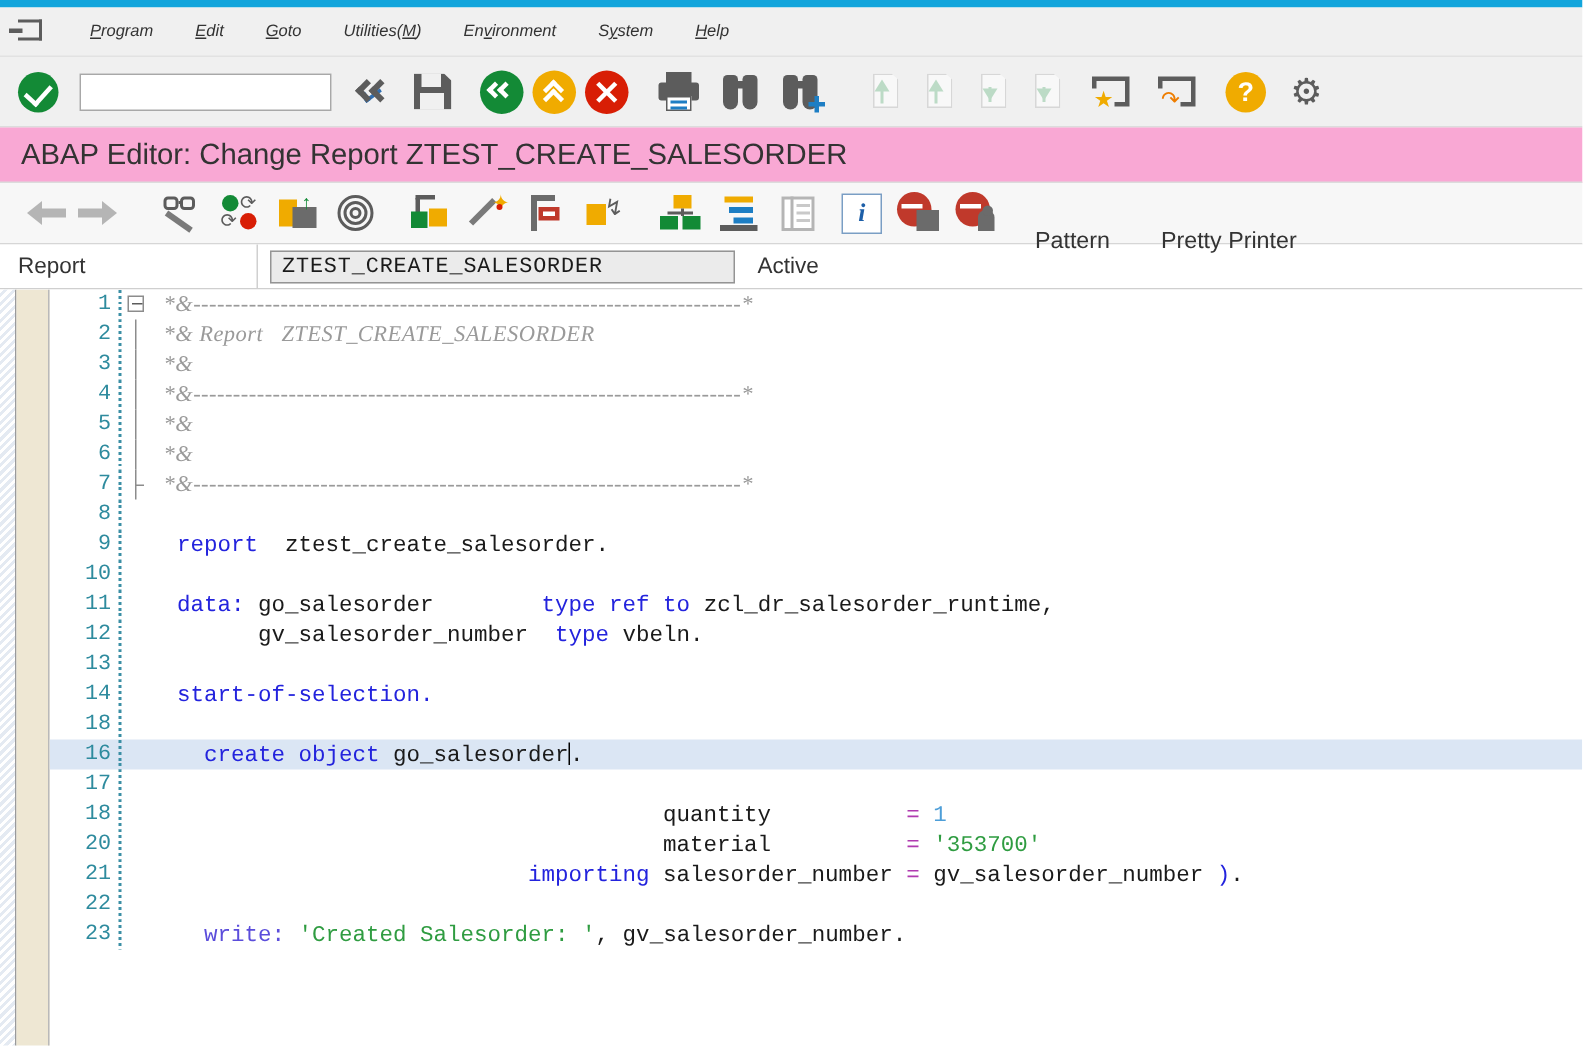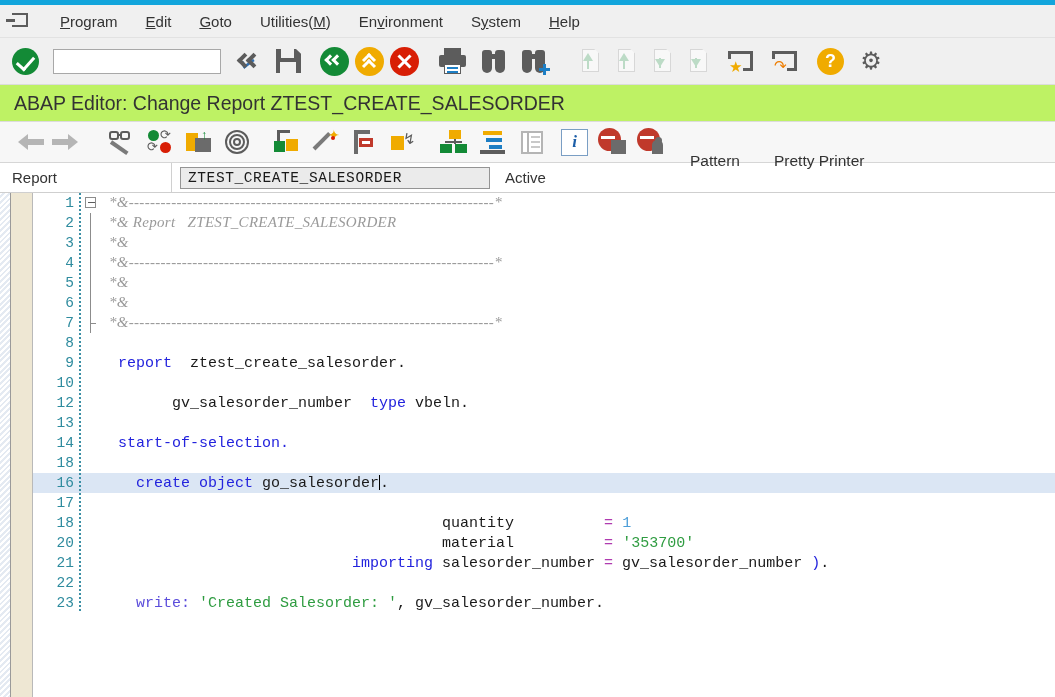--- a/index.html
+++ b/index.html
@@ -36,25 +36,26 @@
     border: 2px solid #5c5c5c;
     border-left: none;
   }
   .menu-sys-icon .mhand:after {
     content: "";
     position: absolute; left: -6px; top: 4px;
     width: 9px; height: 3px;
     background: #5c5c5c;
   }
   .menu-item {
-    font-size: 15px;
+    font-size: 11px;
     color: #333333;
     padding: 3px 14px;
     cursor: default;
     white-space: nowrap;
+    font-style: italic;
   }
   .menu-item u { text-decoration: underline; }
 
   
   .toolbar {
     height: 47px;
     background: #f0f0f0;
     display: flex;
     align-items: center;
     padding-left: 12px;
@@ -257,21 +258,21 @@
   .ic-gear {
     width: 30px; height: 30px; margin-left: 12px;
     color: #5c5c5c; font-size: 24px; line-height: 30px;
     text-align: center; flex: none;
     font-family: "DejaVu Sans", sans-serif;
   }
 
   
   .title-bar {
     height: 37px;
-    background: #bef264;
+    background: #f9a8d4;
     display: flex; align-items: center;
     padding-left: 14px;
     border-bottom: 1px solid #dcdcdc;
   }
   .title-bar .title-text {
     font-size: 19.5px; color: #333333;
   }
 
   
   .ed-toolbar {
@@ -697,20 +698,21 @@
       <div class="code-line"><span class="lineno">1</span><span class="dotsep"></span><span class="foldcol"><span class="fold-box"></span></span><span class="code-text"><span class="cm">*&amp;---------------------------------------------------------------------*</span></span></div>
       <div class="code-line"><span class="lineno">2</span><span class="dotsep"></span><span class="foldcol"><span class="fold-line"></span></span><span class="code-text"><span class="cm">*&amp; Report   ZTEST_CREATE_SALESORDER</span></span></div>
       <div class="code-line"><span class="lineno">3</span><span class="dotsep"></span><span class="foldcol"><span class="fold-line"></span></span><span class="code-text"><span class="cm">*&amp;</span></span></div>
       <div class="code-line"><span class="lineno">4</span><span class="dotsep"></span><span class="foldcol"><span class="fold-line"></span></span><span class="code-text"><span class="cm">*&amp;---------------------------------------------------------------------*</span></span></div>
       <div class="code-line"><span class="lineno">5</span><span class="dotsep"></span><span class="foldcol"><span class="fold-line"></span></span><span class="code-text"><span class="cm">*&amp;</span></span></div>
       <div class="code-line"><span class="lineno">6</span><span class="dotsep"></span><span class="foldcol"><span class="fold-line"></span></span><span class="code-text"><span class="cm">*&amp;</span></span></div>
       <div class="code-line"><span class="lineno">7</span><span class="dotsep"></span><span class="foldcol"><span class="fold-line endcap"></span></span><span class="code-text"><span class="cm">*&amp;---------------------------------------------------------------------*</span></span></div>
       <div class="code-line"><span class="lineno">8</span><span class="dotsep"></span><span class="foldcol"></span><span class="code-text"></span></div>
       <div class="code-line"><span class="lineno">9</span><span class="dotsep"></span><span class="foldcol"></span><span class="code-text"><span class="kw"> report</span><span class="id">  ztest_create_salesorder.</span></span></div>
       <div class="code-line"><span class="lineno">10</span><span class="dotsep"></span><span class="foldcol"></span><span class="code-text"></span></div>
+      <div class="code-line"><span class="lineno">11</span><span class="dotsep"></span><span class="foldcol"></span><span class="code-text"><span class="kw"> data:</span><span class="id"> go_salesorder        </span><span class="kw">type ref to</span><span class="id"> zcl_dr_salesorder_runtime,</span></span></div>
       <div class="code-line"><span class="lineno">12</span><span class="dotsep"></span><span class="foldcol"></span><span class="code-text"><span class="id">       gv_salesorder_number  </span><span class="kw">type</span><span class="id"> vbeln.</span></span></div>
       <div class="code-line"><span class="lineno">13</span><span class="dotsep"></span><span class="foldcol"></span><span class="code-text"></span></div>
       <div class="code-line"><span class="lineno">14</span><span class="dotsep"></span><span class="foldcol"></span><span class="code-text"><span class="kw"> start-of-selection.</span></span></div>
       <div class="code-line"><span class="lineno">18</span><span class="dotsep"></span><span class="foldcol"></span><span class="code-text"></span></div>
       <div class="code-line current"><span class="lineno">16</span><span class="dotsep"></span><span class="foldcol"></span><span class="code-text"><span class="kw">   create object</span><span class="id"> go_salesorder</span><span class="caret"></span><span class="id">.</span></span></div>
       <div class="code-line"><span class="lineno">17</span><span class="dotsep"></span><span class="foldcol"></span><span class="code-text"></span></div>
       <div class="code-line"><span class="lineno">18</span><span class="dotsep"></span><span class="foldcol"></span><span class="code-text"><span class="id">                                     quantity          </span><span class="op">=</span><span class="id"> </span><span class="num">1</span></span></div>
       <div class="code-line"><span class="lineno">20</span><span class="dotsep"></span><span class="foldcol"></span><span class="code-text"><span class="id">                                     material          </span><span class="op">=</span><span class="id"> </span><span class="str">'353700'</span></span></div>
       <div class="code-line"><span class="lineno">21</span><span class="dotsep"></span><span class="foldcol"></span><span class="code-text"><span class="id">                           </span><span class="kw">importing</span><span class="id"> salesorder_number </span><span class="op">=</span><span class="id"> gv_salesorder_number </span><span class="pn">)</span><span class="id">.</span></span></div>
       <div class="code-line"><span class="lineno">22</span><span class="dotsep"></span><span class="foldcol"></span><span class="code-text"></span></div>

